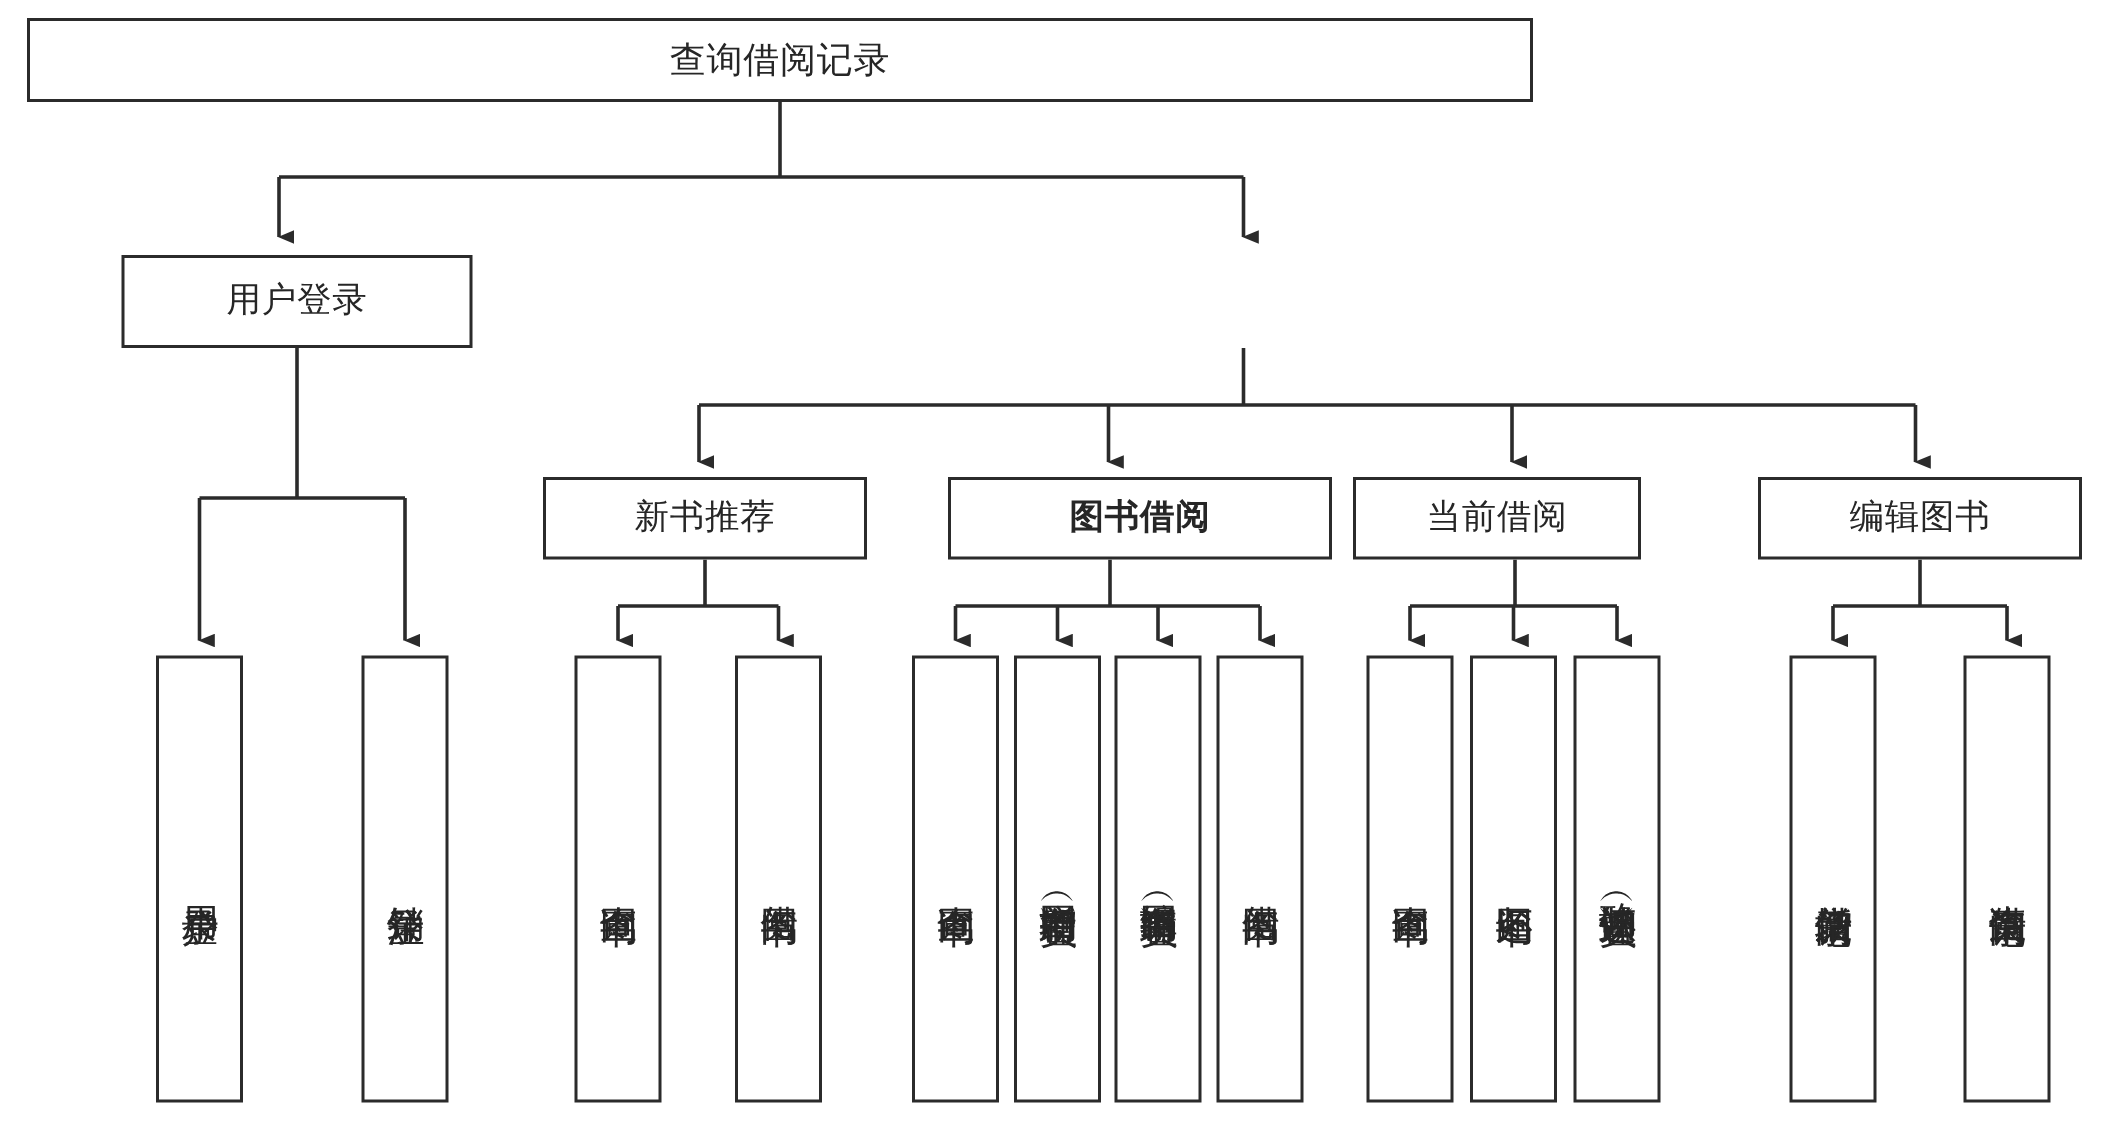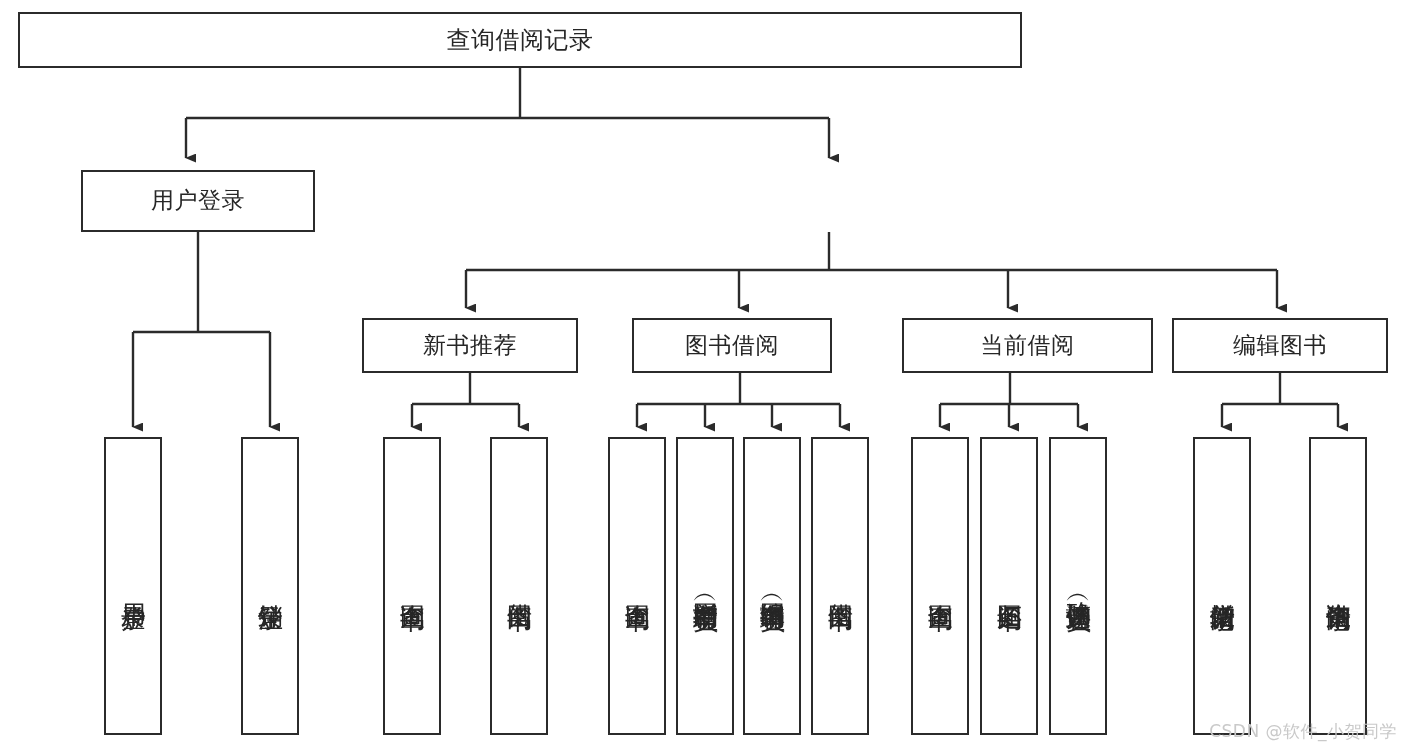--- a/index.html
+++ b/index.html
@@ -136,24 +136,24 @@
     <span class="node-label">查询借阅记录</span>
   </div>
 
   <div class="node horiz" style="left:81px; top:170px; width:234px; height:62px;">
     <span class="node-label">用户登录</span>
   </div>
 
   <div class="node horiz" style="left:362px; top:318px; width:216px; height:55px;">
     <span class="node-label">新书推荐</span>
   </div>
-  <div class="node horiz" style="left:632px; top:318px; width:200px; height:55px;">
+  <div class="node horiz" style="left:632px; top:318px; width:256px; height:55px;font-weight:bold;">
     <span class="node-label">图书借阅</span>
   </div>
-  <div class="node horiz" style="left:902px; top:318px; width:251px; height:55px;">
+  <div class="node horiz" style="left:902px; top:318px; width:192px; height:55px;">
     <span class="node-label">当前借阅</span>
   </div>
   <div class="node horiz" style="left:1172px; top:318px; width:216px; height:55px;">
     <span class="node-label">编辑图书</span>
   </div>
 
   <div class="node vert" style="left:104px; top:437px; width:58px; height:298px;">
     <span class="node-label">用户登录</span>
   </div>
   <div class="node vert" style="left:241px; top:437px; width:58px; height:298px;">
@@ -190,15 +190,14 @@
     <span class="node-label">确认归还（管理员）</span>
   </div>
 
   <div class="node vert" style="left:1193px; top:437px; width:58px; height:298px;">
     <span class="node-label">新增借阅记录</span>
   </div>
   <div class="node vert" style="left:1309px; top:437px; width:58px; height:298px;">
     <span class="node-label">查询借阅记录</span>
   </div>
 
-  <div id="watermark">CSDN @软件_小贺同学</div>
 
 </div>
 
 </body></html>

